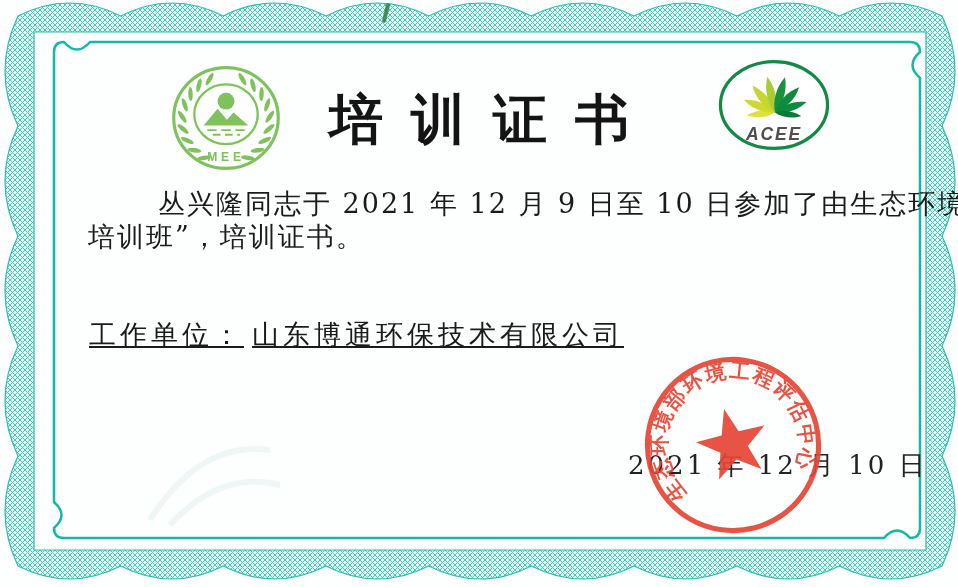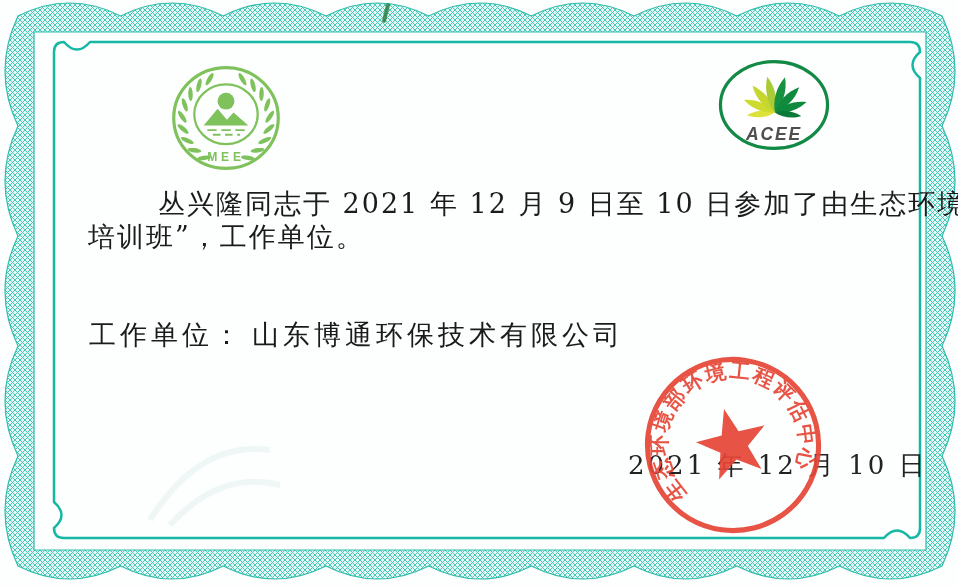--- a/index.html
+++ b/index.html
@@ -20,21 +20,21 @@
     position:absolute;left:0;right:0;top:84px;text-align:center;
     font-size:54px;font-weight:700;letter-spacing:.52em;text-indent:.52em;
     color:#141414;
   }
   .body-block{position:absolute;left:88px;top:188px;width:830px;}
   .bline{
     font-size:27px;line-height:32.5px;letter-spacing:2px;white-space:nowrap;
   }
   .bline.indent{text-indent:70px;}
   .field{
-    position:absolute;left:89px;font-size:27px;letter-spacing:4px;white-space:nowrap;
+    position:absolute;left:89px;font-size:27px;letter-spacing:4px;white-space:nowrap;text-decoration:underline;
   }
   .field .flabel{margin-right:8px;}
   .field.work-unit{top:317px;}
   .field.cert-no{top:371px;}
   .issue-date{
     position:absolute;left:628px;top:448px;font-size:26px;letter-spacing:3px;
     white-space:nowrap;color:#222;
   }
   .seal{
     position:absolute;left:640px;top:352px;width:186px;height:186px;
@@ -120,20 +120,21 @@
     <ellipse cx="60" cy="56" rx="34" ry="32" fill="none" stroke="#7fc25c" stroke-width="2.4"></ellipse>
     <circle cx="60" cy="42" r="9" fill="#7fc25c"></circle>
     <path d="M36 68 L51 50 L61 62 L68 54 L84 68 Z" fill="#7fc25c"></path>
     <g stroke="#7fc25c" stroke-width="2" fill="none">
       <path d="M40 73 H 80" stroke-dasharray="10 5"></path>
       <path d="M46 78 H 75" stroke-dasharray="8 5"></path>
     </g>
     <text x="60" y="106" text-anchor="middle" font-family="Liberation Sans, sans-serif" font-size="13" font-weight="bold" letter-spacing="4" fill="#7fc25c">MEE</text>
   </svg>
 
+  <div class="title">培训证书</div>
 
   <svg class="acee-logo" viewBox="0 0 130 104">
     <defs>
       <path id="aleaf" d="M0,0 C-5,-10 -6,-24 0,-36 C6,-24 5,-10 0,0 Z"></path>
     </defs>
     <ellipse cx="65" cy="52" rx="58" ry="47" fill="#ffffff" stroke="#128a45" stroke-width="3.5"></ellipse>
     <g>
       <use href="#aleaf" transform="translate(66 60) rotate(-96) scale(0.85)" fill="#dce23a"></use>
       <use href="#aleaf" transform="translate(66 60) rotate(-68)" fill="#cfda2e"></use>
       <use href="#aleaf" transform="translate(66 60) rotate(-40) scale(1.05)" fill="#c6d62f"></use>
@@ -141,21 +142,21 @@
       <use href="#aleaf" transform="translate(66 60) rotate(16) scale(1.1)" fill="#18923f"></use>
       <use href="#aleaf" transform="translate(66 60) rotate(44) scale(1.05)" fill="#108a3c"></use>
       <use href="#aleaf" transform="translate(66 60) rotate(72)" fill="#0e8a3f"></use>
       <use href="#aleaf" transform="translate(66 60) rotate(98) scale(0.8)" fill="#0c7a38"></use>
     </g>
     <text x="65" y="90" text-anchor="middle" font-family="Liberation Sans, sans-serif" font-size="19" font-weight="bold" font-style="italic" letter-spacing="2" fill="#4f4f4f">ACEE</text>
   </svg>
 
   <div class="body-block">
     <div class="bline indent">丛兴隆同志于 2021 年 12 月 9 日至 10 日参加了由生态环境部环</div>
-    <div class="bline">培训班”，工作单位。</div>
+    <div class="bline">培训班”，培训证书。</div>
   </div>
 
   <div class="field work-unit">
     <span class="flabel">工作单位：</span><span>山东博通环保技术有限公司</span>
   </div>
 
 
   <div class="issue-date">2021 年 12 月 10 日</div>
 
   <svg class="seal" viewBox="0 0 200 200">

